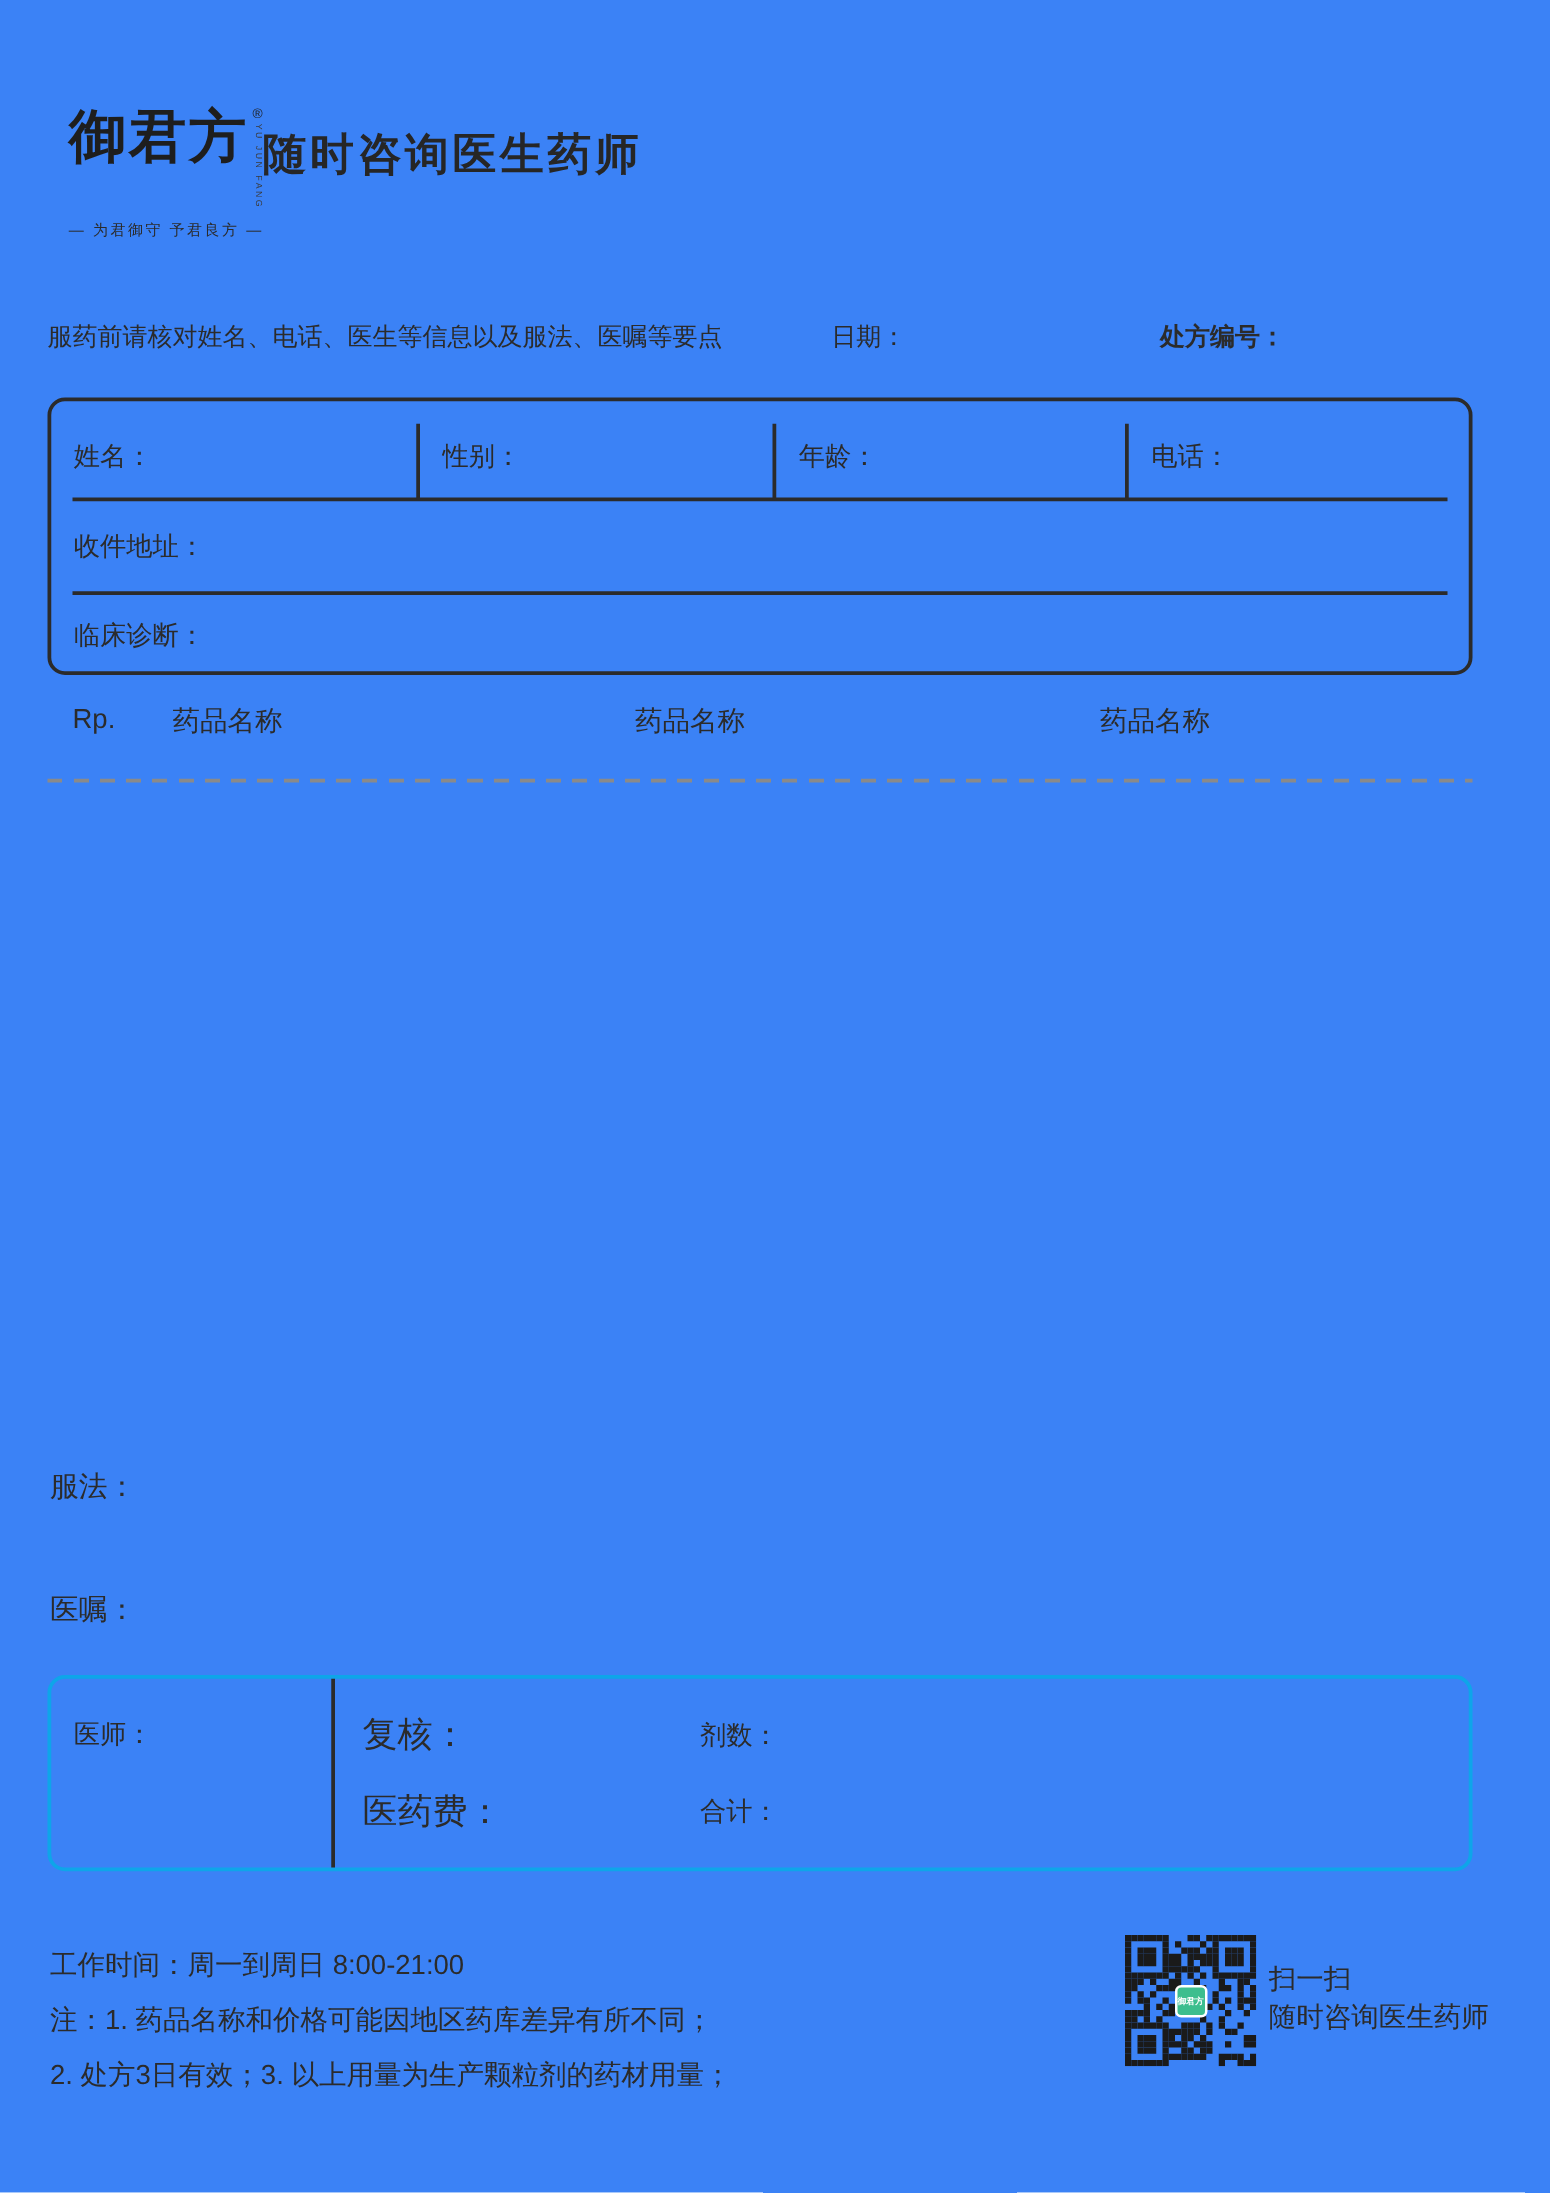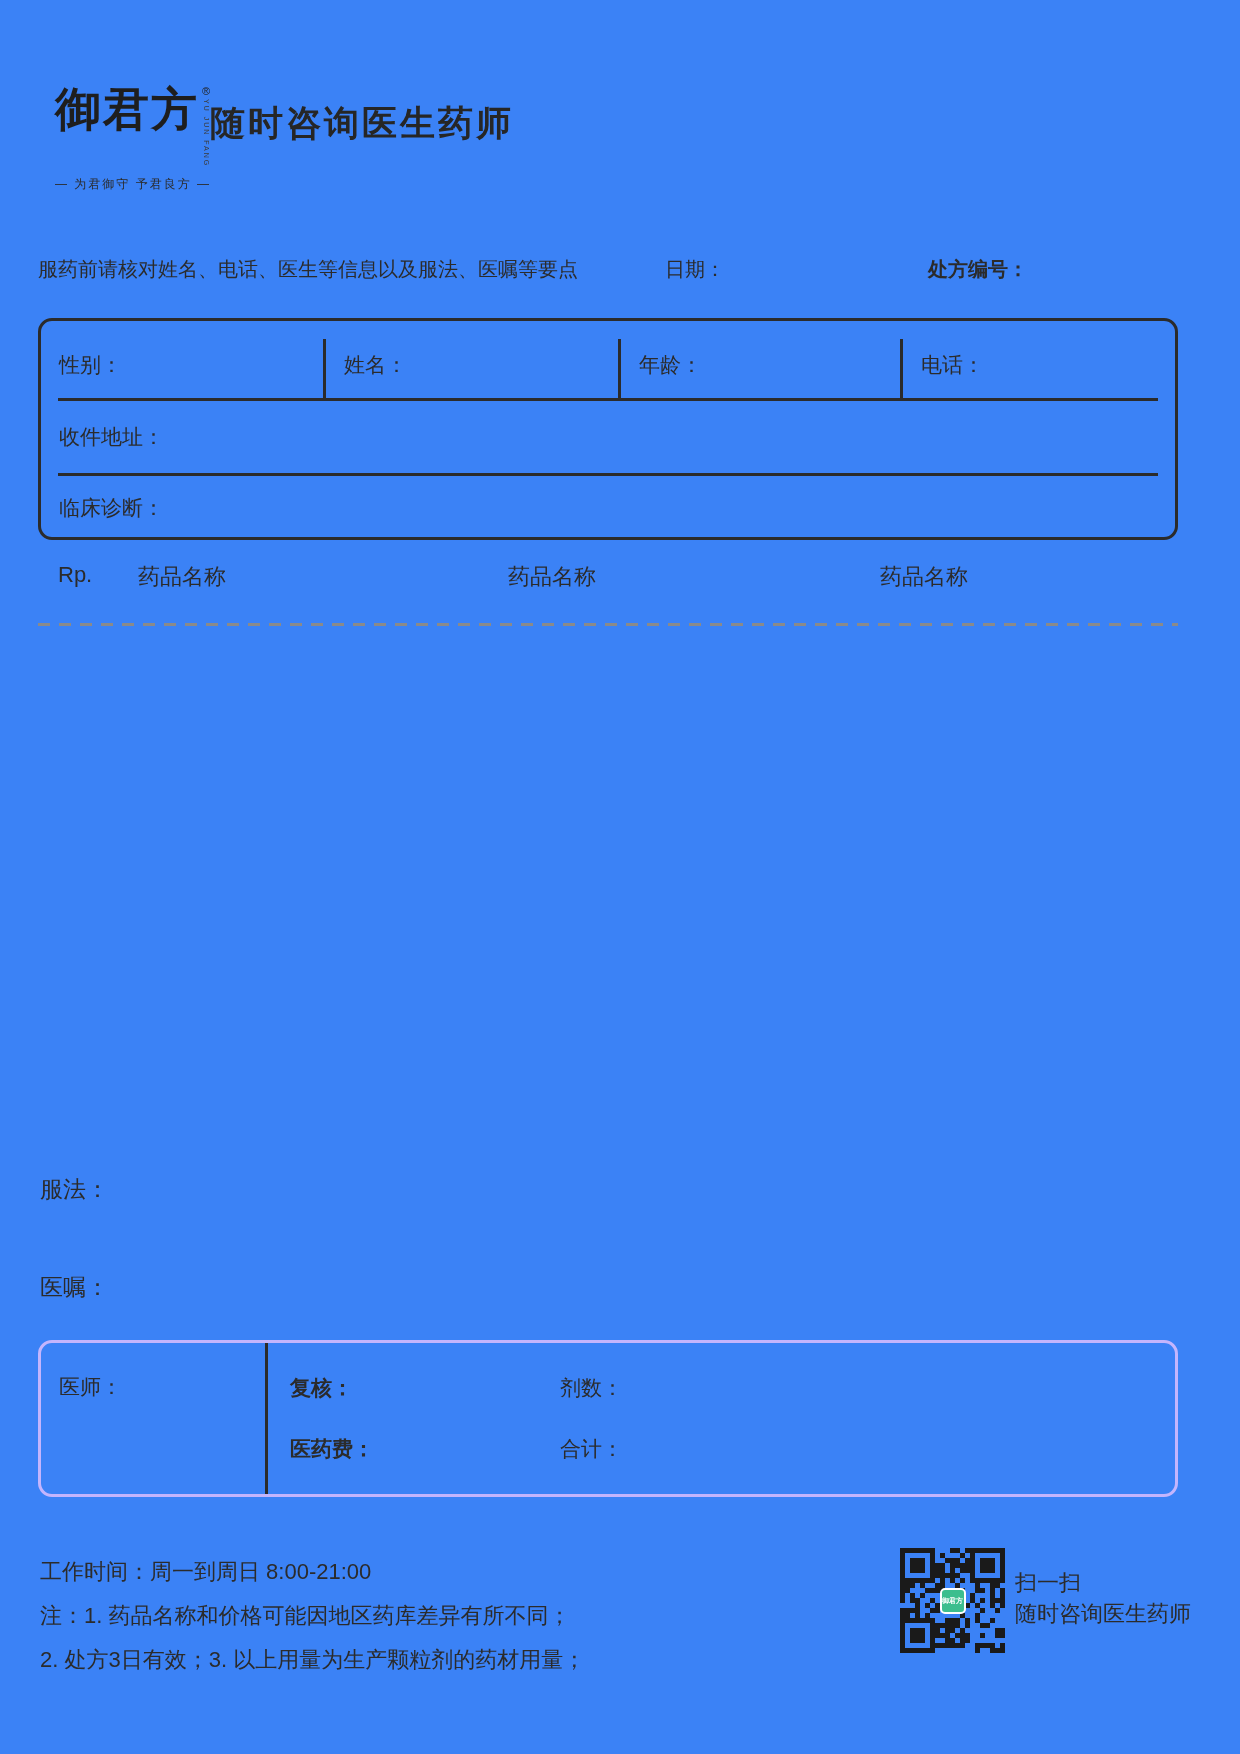--- a/index.html
+++ b/index.html
@@ -57,26 +57,26 @@
   .dashed-line{
     position:absolute;left:38px;top:623px;width:1140px;height:3px;
     background:repeating-linear-gradient(to right,#8a8a8a 0,#8a8a8a 12px,transparent 12px,transparent 21px);
   }
   
   .usage-label{position:absolute;left:40px;top:1174px;font-size:23px;}
   .advice-label{position:absolute;left:40px;top:1272px;font-size:23px;}
   
   .sign-box{
     position:absolute;left:38px;top:1340px;width:1140px;height:157px;
-    border:3px solid #c4b5fd;border-radius:14px;box-sizing:border-box;display:flex;
+    border:3px solid #0ea5e9;border-radius:14px;box-sizing:border-box;display:flex;
   }
   .sign-left{width:227px;box-sizing:border-box;border-right:3px solid #2b2b2b;padding:30px 0 0 18px;font-size:21px;}
   .sign-right{flex:1;display:flex;flex-direction:column;}
   .sign-r1,.sign-r2{position:relative;flex:1;}
-  .sr-a{position:absolute;left:22px;top:50%;transform:translateY(-50%);font-size:21px;font-weight:bold;}
+  .sr-a{position:absolute;left:22px;top:50%;transform:translateY(-50%);font-size:28px;}
   .sr-b{position:absolute;left:292px;top:50%;transform:translateY(-50%);font-size:21px;}
   .sign-r1 .sr-a,.sign-r1 .sr-b{top:60%;}
   .sign-r2 .sr-a,.sign-r2 .sr-b{top:40%;}
   
   .footer-notes{position:absolute;left:40px;top:1550px;font-size:22px;line-height:44px;}
   .qr-wrap{position:absolute;left:900px;top:1548px;width:105px;height:105px;}
   .qr-wrap svg{display:block;}
   .qr-center{
     position:absolute;left:50%;top:50%;transform:translate(-50%,-50%);
     width:26px;height:26px;border:2px solid #ffffff;border-radius:5px;box-sizing:border-box;
@@ -104,25 +104,25 @@
   <h1 class="hospital">随时咨询医生药师</h1>
 
   <div class="notice-row">
     <span class="notice">服药前请核对姓名、电话、医生等信息以及服法、医嘱等要点</span>
     <span class="date-label">日期：</span>
     <span class="rxno-label">处方编号：</span>
   </div>
 
   <div class="patient-box">
     <div class="p-row1">
+      <div class="p-cell c1">
+          <span>姓名：</span>
+        </div>
       <div class="p-cell c2">
           <span>性别：</span>
-        </div>
-      <div class="p-cell c1">
-          <span>姓名：</span>
         </div>
       <div class="p-cell c3">
           <span>年龄：</span>
         </div>
       <div class="p-cell c4">
           <span>电话：</span>
         </div>
     </div>
     <div class="hline"></div>
     <div class="p-row2">

